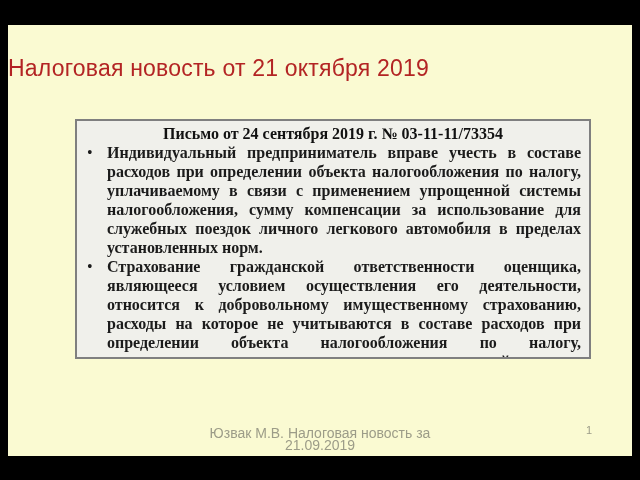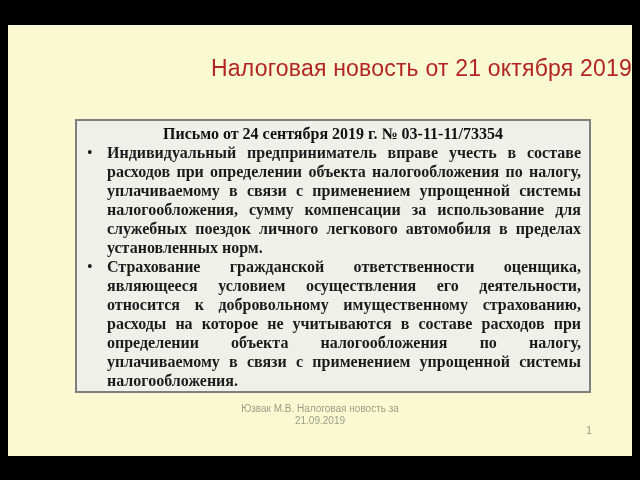--- a/index.html
+++ b/index.html
@@ -15,31 +15,31 @@
     position: absolute;
     left: 8px; top: 25px;
     width: 624px; height: 431px;
     background: #FAFAD2;
   }
   .slide-title {
     position: absolute;
     top: 30px; left: 0;
     width: 100%;
     margin: 0;
-    text-align: right;
+    text-align: left;
     font-family: "Liberation Sans", sans-serif;
     font-size: 23px;
     font-weight: 400;
     letter-spacing: 0.2px;
     color: #B32424;
   }
   .content-box {
     position: absolute;
     left: 67px; top: 94px;
-    width: 516px; height: 274px;
+    width: 516px; height: 240px;
     box-sizing: border-box;
     background: #F0F0EB;
     border: 2px solid #7F7F7F;
     overflow: hidden;
   }
   .box-heading {
     text-align: center;
     font-family: "Liberation Serif", serif;
     font-weight: 700;
     font-size: 16px;
@@ -61,25 +61,25 @@
     line-height: 19px;
     color: #1B1B1B;
   }
   .bullet-marker {
     position: absolute;
     left: 10px; top: 0;
     font-weight: 400;
   }
   .slide-footer {
     position: absolute;
-    bottom: 29px; left: 0;
+    bottom: 5px; left: 0;
     width: 100%;
     text-align: center;
     font-family: "Liberation Sans", sans-serif;
-    font-size: 10px;
+    font-size: 14px;
     line-height: 12px;
     color: #9C9C88;
   }
   .page-number {
     position: absolute;
     right: 40px; bottom: 20px;
     font-family: "Liberation Sans", sans-serif;
     font-size: 11px;
     color: #9C9C88;
   }

